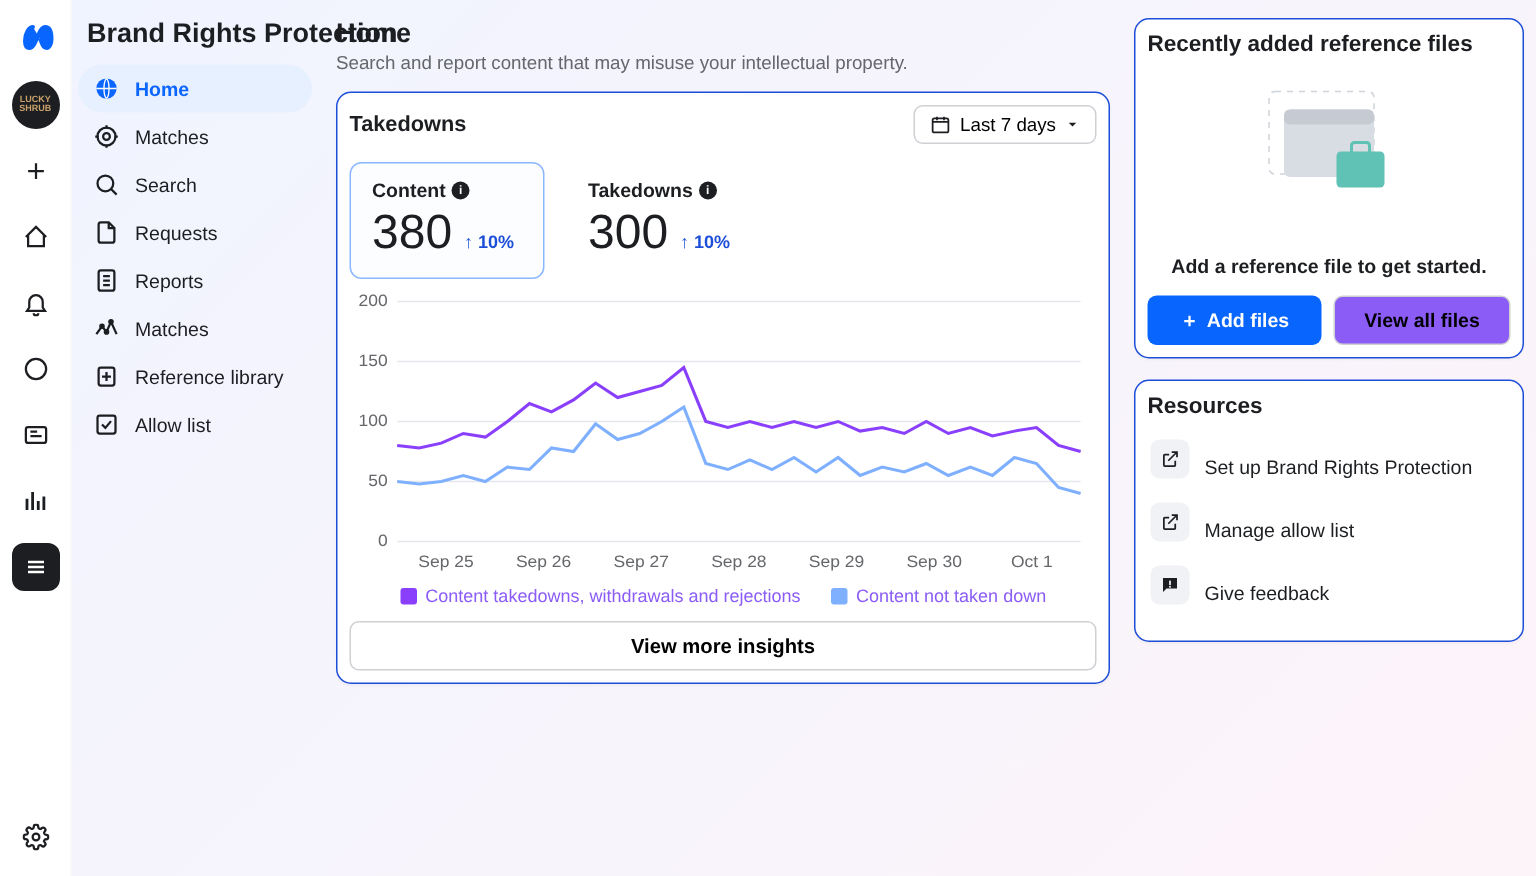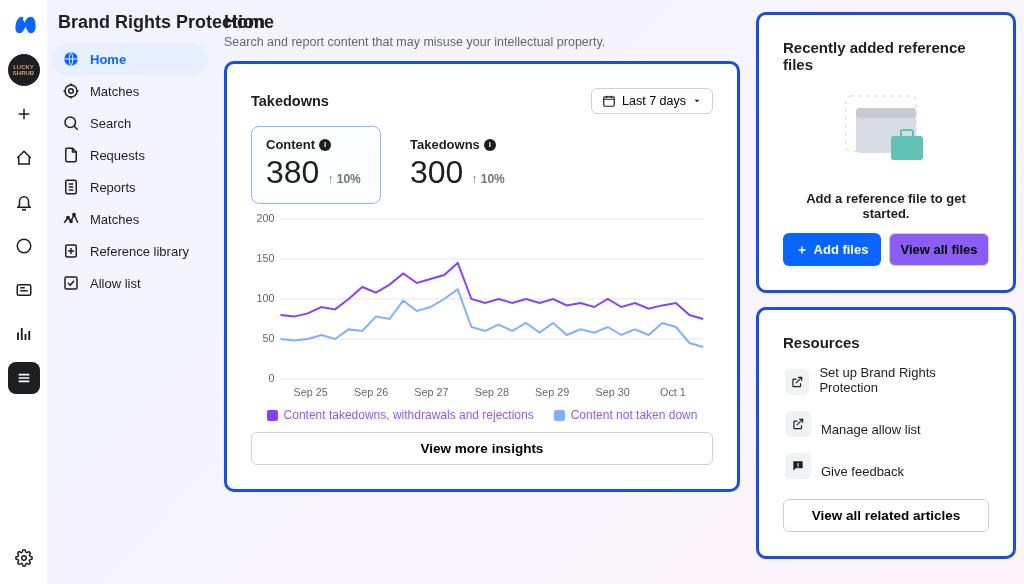--- a/index.html
+++ b/index.html
@@ -69,23 +69,23 @@
     display: flex;
     gap: 16px;
     overflow: hidden;
   }
   .col-center { flex: 1; min-width: 0; }
   .col-right { width: 260px; display: flex; flex-direction: column; gap: 14px; }
   .h-home { font-size: 18px; font-weight: 700; }
   .sub { font-size: 12.5px; color: #65676b; margin: 2px 0 12px; }
   .card {
     background: #fff;
-    border: 3px solid #1d4ed8;
+    border: 1px solid #1d4ed8;
     border-radius: 10px;
-    padding: 24px;
+    padding: 8px;
   }
   .card.shadow { box-shadow: 0 1px 2px rgba(0,0,0,0.04); }
   .takedown-head {
     display:flex; justify-content:space-between; align-items:center; margin-bottom:12px;
   }
   .takedown-head h3 { font-size: 14.5px; font-weight: 700; }
   .range-btn {
     display:flex; align-items:center; gap:6px;
     border:1px solid #ced0d4; border-radius:6px;
     padding:5px 10px; font-size:12.5px; background:#fff; cursor:pointer;
@@ -96,39 +96,39 @@
     border-radius: 8px;
     padding: 10px 14px 12px;
     min-width: 130px;
     text-align: right;
   }
   .stat.selected { border-color:#8bb7ff; background:#fbfdff; }
   .stat-label { font-size: 13px; font-weight: 600; display:flex; align-items:center; gap:4px; }
   .stat-label .info { width:12px;height:12px;border-radius:50%;background:#1c1e21;color:#fff;font-size:8px;display:flex;align-items:center;justify-content:center;}
   .stat-value { display:flex; align-items:baseline; gap:8px; margin-top:2px;}
   .stat-value .big { font-size: 32px; font-weight: 400; }
-  .delta { color:#737373; font-size:12px; font-weight:600;}
+  .delta { color:#1d4ed8; font-size:12px; font-weight:600;}
   .chart-wrap { position:relative; height:190px; }
   .chart-wrap svg { width:100%; height:100%; overflow:visible; }
   .y-lab { font-size:11px; fill:#65676b; }
   .x-lab { font-size:11px; fill:#65676b; text-anchor:middle; }
   .grid-line { stroke:#e4e6eb; stroke-width:1; }
   .legend { display:flex; gap:20px; justify-content:center; font-size:12px; color:#8b5cf6; margin-top:4px;}
   .legend .sw { width:11px; height:11px; border-radius:2px; display:inline-block; margin-right:6px; vertical-align:middle;}
   .btn-outline {
     width:100%; border:1px solid #ced0d4; border-radius:6px;
     padding:8px 0; background:#fff; font-size:13.5px; font-weight:600;
     text-align:center; margin-top:10px; cursor:pointer;
   }
   .ref-card h3 { font-size:15px; font-weight:700; margin-bottom:8px; }
   .ref-empty-img {
     height:100px; display:flex; align-items:center; justify-content:center;
     position:relative;
   }
-  .ref-text { text-align:center; font-weight:700; font-size:13px; margin:10px 0 12px; }
+  .ref-text { text-align:center; font-weight:700; font-size:13px; margin:24px 0 12px; }
   .ref-buttons { display:flex; gap:8px; }
   .btn-primary {
     flex:1; background:#0866ff; color:#fff; border:none; border-radius:6px;
     padding:8px 0; font-size:13px; font-weight:600; display:flex; align-items:center; justify-content:center; gap:6px; cursor:pointer;
   }
   .btn-secondary {
     flex:1; background:#8b5cf6; border:1px solid #ced0d4; border-radius:6px;
     padding:8px 0; font-size:13px; font-weight:600; cursor:pointer;
   }
   .res-list { display:flex; flex-direction:column; gap:4px; margin:8px 0 10px; }
@@ -397,16 +397,15 @@
           <span class="ico-box">
               <svg width="14" height="14" viewBox="0 0 24 24" fill="#1c1e21">
                 <path d="M4 4h16v12H8l-4 4V4z"></path>
                 <rect x="11" y="7" width="2" height="5" fill="#f0f2f5"></rect>
                 <rect x="11" y="13" width="2" height="2" fill="#f0f2f5"></rect>
               </svg>
             </span>
           <span>Give feedback</span>
         </div>
       </div>
-      <button class="btn-outline" style="margin-top:4px">View all related articles</button>
     </div>
   </div>
 </div>
 
 </body></html>

